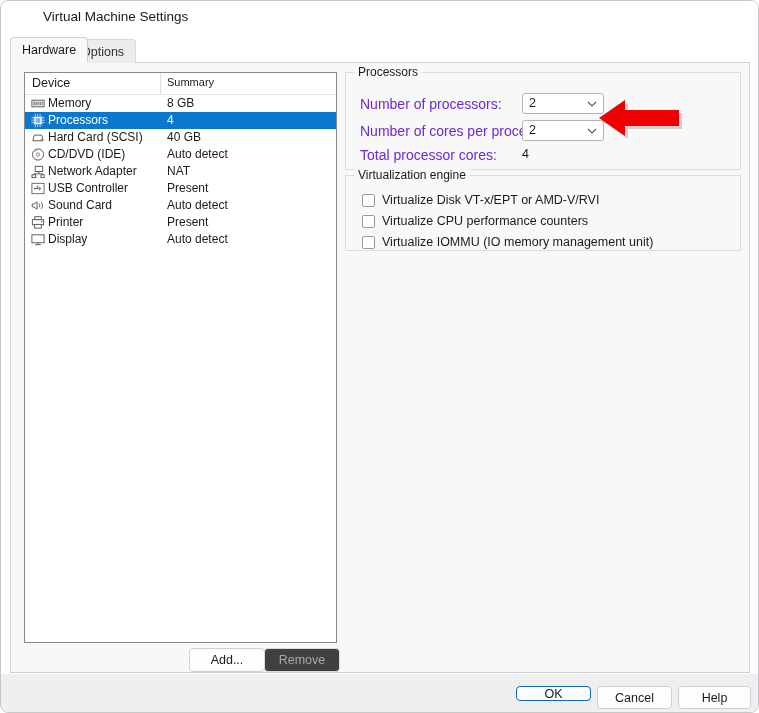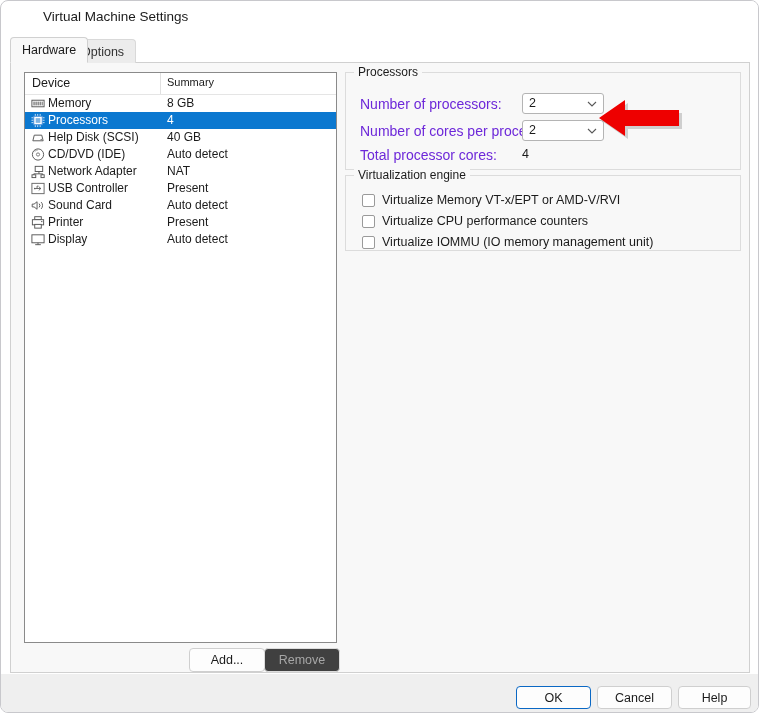--- a/index.html
+++ b/index.html
@@ -315,21 +315,21 @@
     top: 673px;
     width: 757px;
     height: 38px;
     background: #efefef;
   }
   .btn-ok {
     position: absolute;
     left: 515px;
     top: 685px;
     width: 75px;
-    height: 23px;
+    height: 15px;
     background: #fdfdfd;
     border: 1px solid #0a68c4;
     border-radius: 4px;
   }
   .btn-cancel {
     position: absolute;
     left: 596px;
     top: 685px;
     width: 75px;
     height: 23px;
@@ -409,21 +409,21 @@
           </svg>
           <div class="dev-label">Processors</div>
           <div class="dev-summary">4</div>
         </div>
 
         <div class="dev-row">
           <svg class="dev-icon" viewBox="0 0 16 16">
             <path d="M2.5 11.5 L4 5.5 L12 5.5 L13.5 11.5 Z" fill="#ffffff" stroke="#555" stroke-width="1" stroke-linejoin="round"></path>
             <circle cx="11.4" cy="10" r="0.7" fill="#666"></circle>
           </svg>
-          <div class="dev-label">Help Disk (SCSI)</div>
+          <div class="dev-label">Hard Card (SCSI)</div>
           <div class="dev-summary">40 GB</div>
         </div>
 
         <div class="dev-row">
           <svg class="dev-icon" viewBox="0 0 16 16">
             <circle cx="8" cy="8" r="6" fill="#ffffff" stroke="#555" stroke-width="1"></circle>
             <circle cx="8" cy="8" r="1.7" fill="#ffffff" stroke="#777" stroke-width="1"></circle>
             <path d="M4.4 4.9 A5 5 0 0 1 8 3" stroke="#999" stroke-width="1" fill="none"></path>
           </svg>
           <div class="dev-label">CD/DVD (IDE)</div>
@@ -512,21 +512,21 @@
 
       <div class="field-label" style="left:14px; top:74px;">Total processor cores:</div>
       <div class="field-value" style="left:176px; top:74px;">4</div>
     </div>
 
     <div class="groupbox gb-virt">
       <div class="gb-title">Virtualization engine</div>
 
       <div class="checkrow" style="left:16px; top:17px;">
         <span class="checkbox"></span>
-        <span class="check-label">Virtualize Memory VT-x/EPT or AMD-V/RVI</span>
+        <span class="check-label">Virtualize Disk VT-x/EPT or AMD-V/RVI</span>
       </div>
 
       <div class="checkrow" style="left:16px; top:59px;">
         <span class="checkbox"></span>
         <span class="check-label">Virtualize IOMMU (IO memory management unit)</span>
       </div>
 
       <div class="checkrow" style="left:16px; top:38px;">
         <span class="checkbox"></span>
         <span class="check-label">Virtualize CPU performance counters</span>

